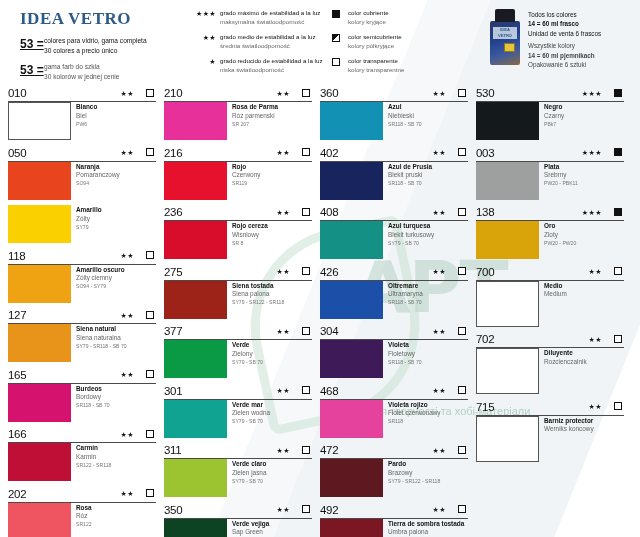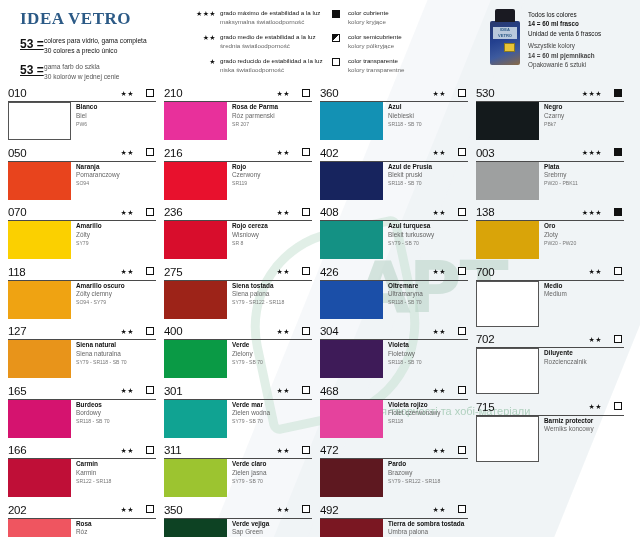--- a/index.html
+++ b/index.html
@@ -322,27 +322,20 @@
           <div class="cell-body">
             <div class="swatch" style="background: rgb(232, 68, 29);"></div>
             <div class="names">
               <div class="n-es">Naranja</div>
               <div class="n-pl">Pomaranczowy</div>
               <div class="n-pig">SO94</div>
             </div>
           </div>
         </div>
         <div class="cell">
-          <div class="cell-top">
-            <div class="code">070</div>
-            <div class="cell-stars">★★</div>
-            <div class="cell-sq">
-              <span class="sq empty"></span>
-            </div>
-          </div>
           <div class="cell-body">
             <div class="swatch" style="background: rgb(251, 208, 0);"></div>
             <div class="names">
               <div class="n-es">Amarillo</div>
               <div class="n-pl">Zólty</div>
               <div class="n-pig">SY79</div>
             </div>
           </div>
         </div>
         <div class="cell">
@@ -495,21 +488,21 @@
             <div class="swatch" style="background: rgb(157, 35, 24);"></div>
             <div class="names">
               <div class="n-es">Siena tostada</div>
               <div class="n-pl">Siena palona</div>
               <div class="n-pig">SY79 - SR122 - SR118</div>
             </div>
           </div>
         </div>
         <div class="cell">
           <div class="cell-top">
-            <div class="code">400</div>
+            <div class="code">377</div>
             <div class="cell-stars">★★</div>
             <div class="cell-sq">
               <span class="sq empty"></span>
             </div>
           </div>
           <div class="cell-body">
             <div class="swatch" style="background: rgb(10, 154, 69);"></div>
             <div class="names">
               <div class="n-es">Verde</div>
               <div class="n-pl">Zielony</div>

